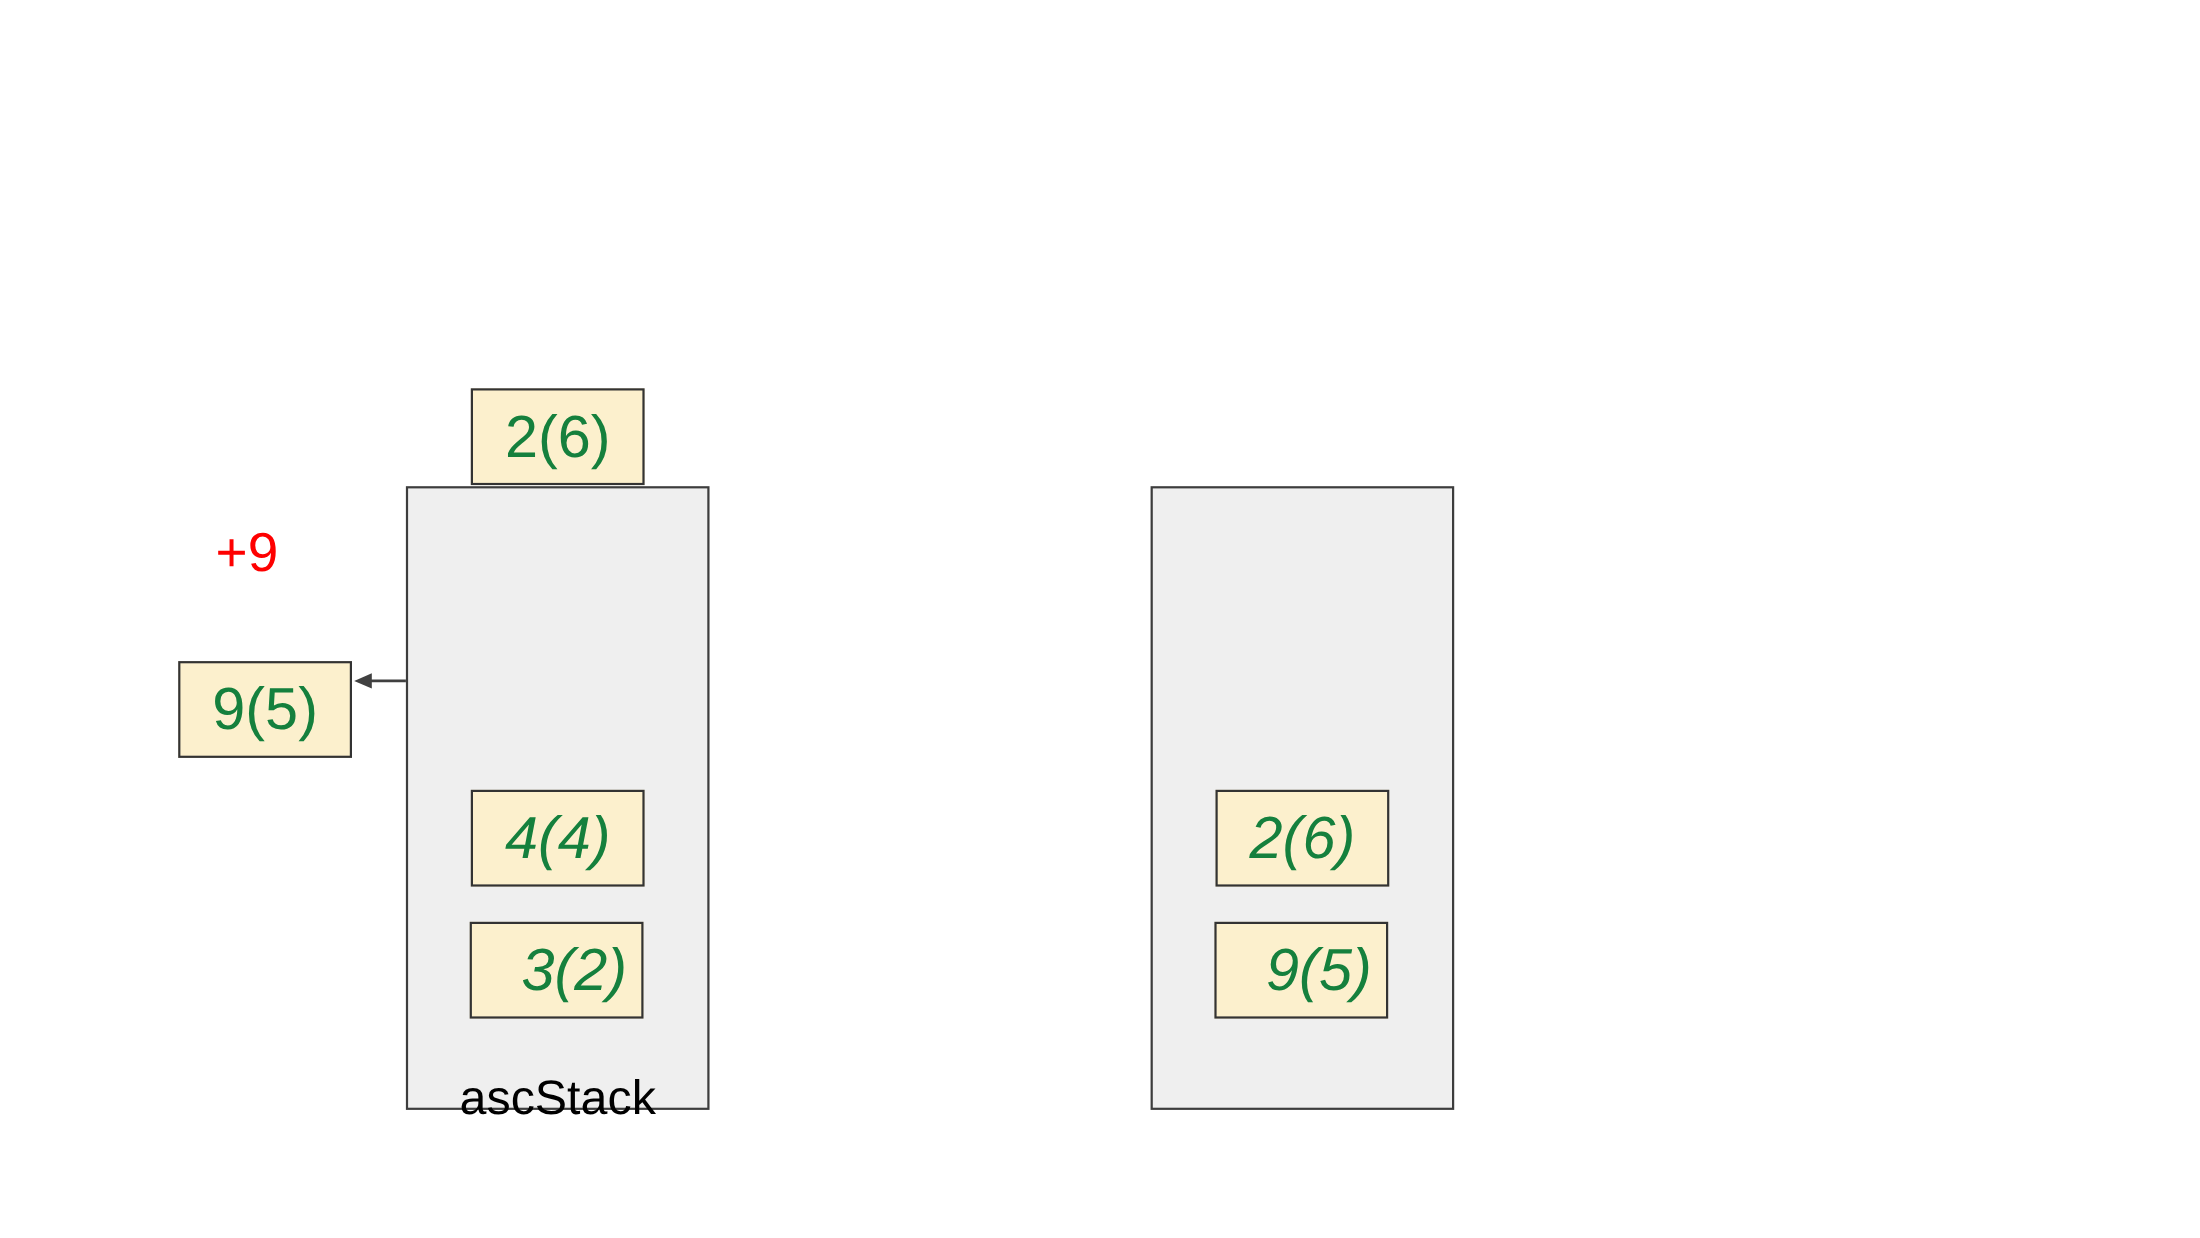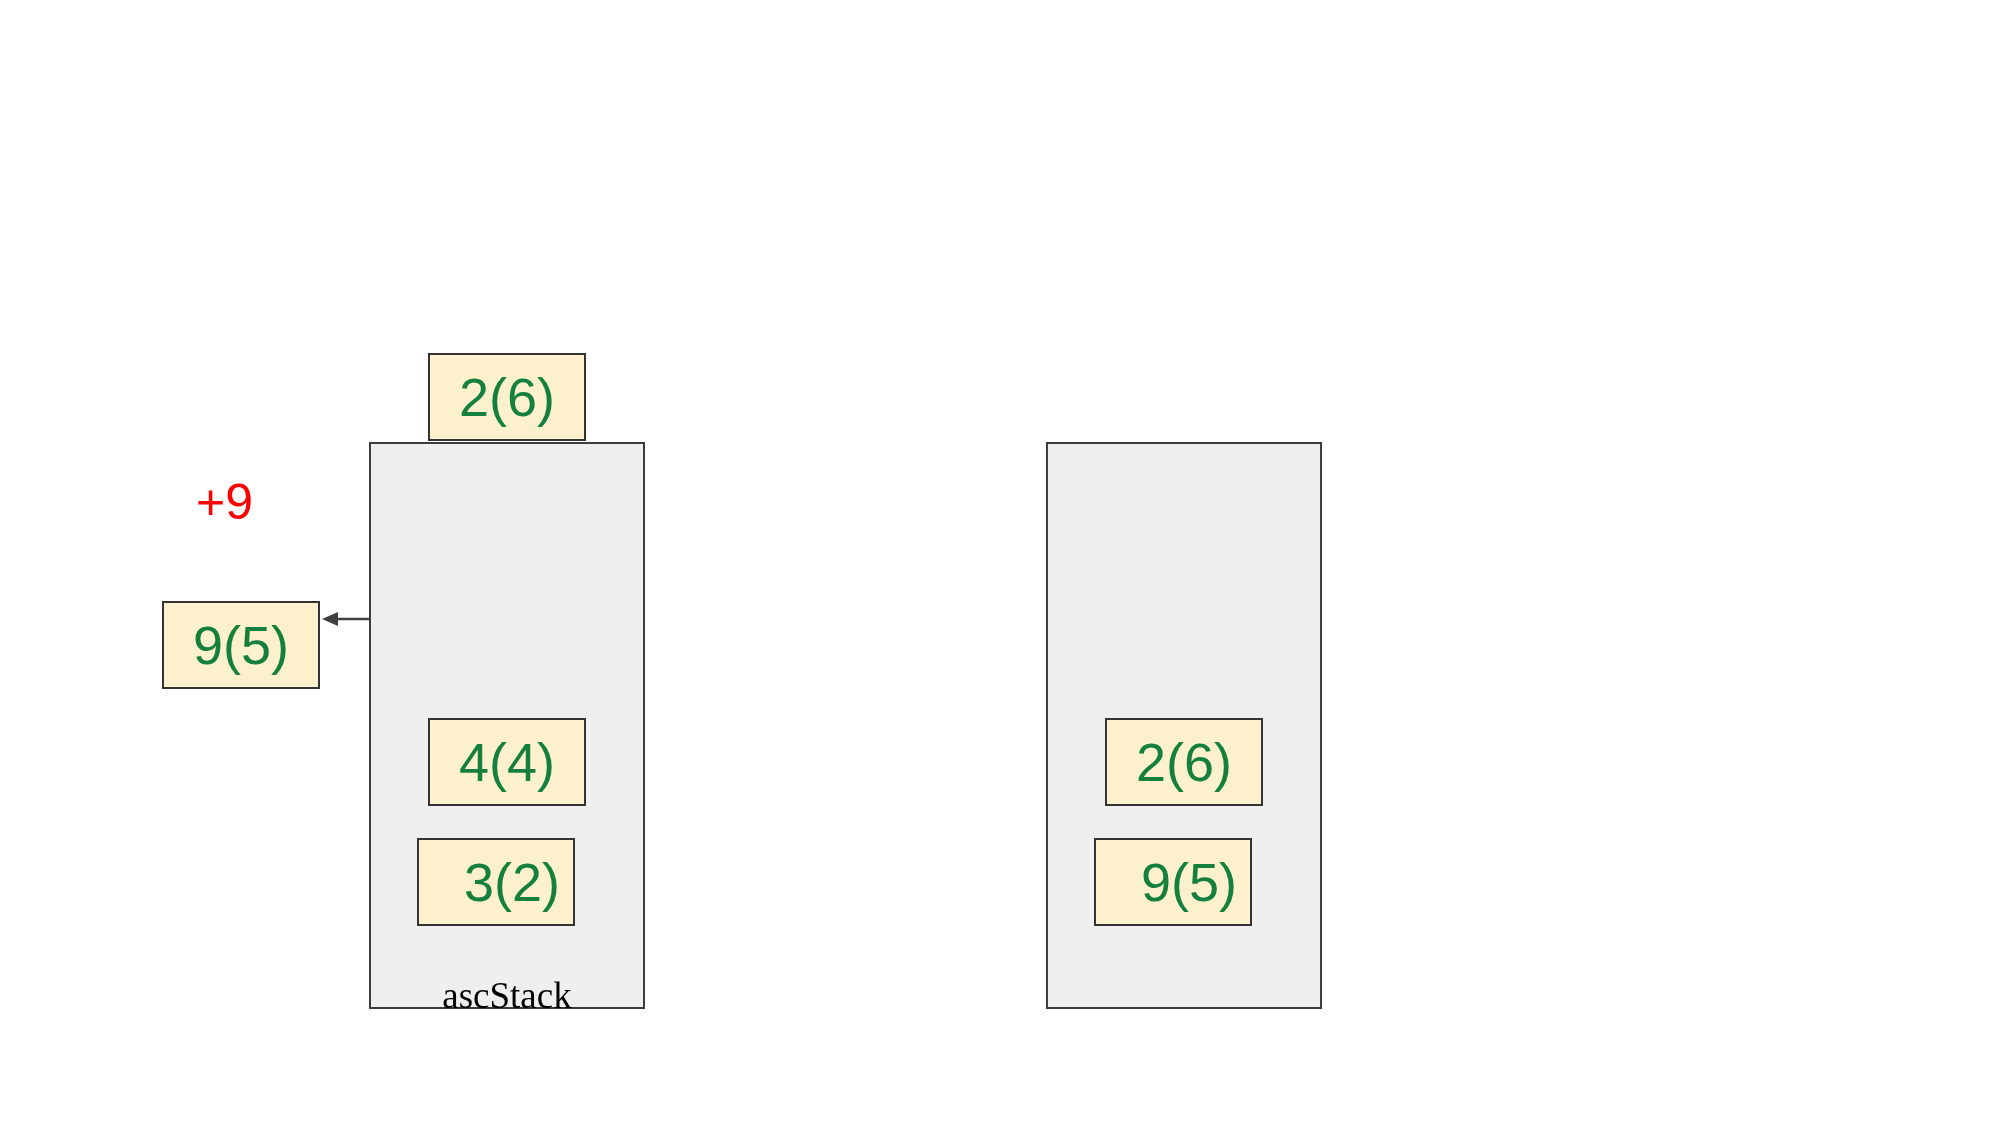--- a/index.html
+++ b/index.html
@@ -26,20 +26,21 @@
     white-space: nowrap;
   }
   .stack {
     position: absolute;
     top: 442px;
     width: 276px;
     height: 567px;
     background: var(--stack-fill, #efefef);
     border: 2px solid var(--stack-border, #3d3d3d);
     box-sizing: border-box;
+    font-style: italic;
   }
   .stack.asc  { left: 369px; }
   .stack.desc { left: 1046px; }
   .cell {
     position: absolute;
     width: 158px;
     height: 88px;
     background: var(--cell-fill, #fcf0cd);
     border: 2px solid var(--cell-border, #333333);
     box-sizing: border-box;
@@ -47,21 +48,21 @@
     align-items: center;
     justify-content: center;
     font-size: 54px;
     line-height: 1;
     color: #15803d;
     white-space: nowrap;
     margin-top: 25px;
   }
   
   .cell.slot-upper { left: 57px; top: 249px; }
-  .cell.slot-lower { left: 46px; top: 369px; padding-left: 32px; }
+  .cell.slot-lower { left: 56px; top: 369px; padding-left: 32px; }
   
   .cell.float-top  { left: 428px; top: 328px; }
   .cell.float-side { left: 162px; top: 576px; }
   .annotation {
     position: absolute;
     left: 196px;
     top: 477px;
     font-size: 50px;
     line-height: 1;
     color: var(--annotation-red, #fe0000);
@@ -75,25 +76,24 @@
     height: 24px;
     overflow: visible;
   }
   .arrow-svg line    { stroke: var(--arrow, #404040); stroke-width: 2.5; }
   .arrow-svg polygon { fill:   var(--arrow, #404040); }
   .stack-label {
     position: absolute;
     top: 977px;
     width: 276px;
     text-align: center;
-    font-size: 37px;
+    font-size: 44px;
     line-height: 1;
     color: var(--text, #000000);
     white-space: nowrap;
-    font-family: Liberation Serif, serif;
   }
   .stack-label.asc  { left: 369px; }
   .stack-label.desc { left: 1046px; }
 </style>
 </head>
 <body>
 
 <div class="canvas">
 
 

